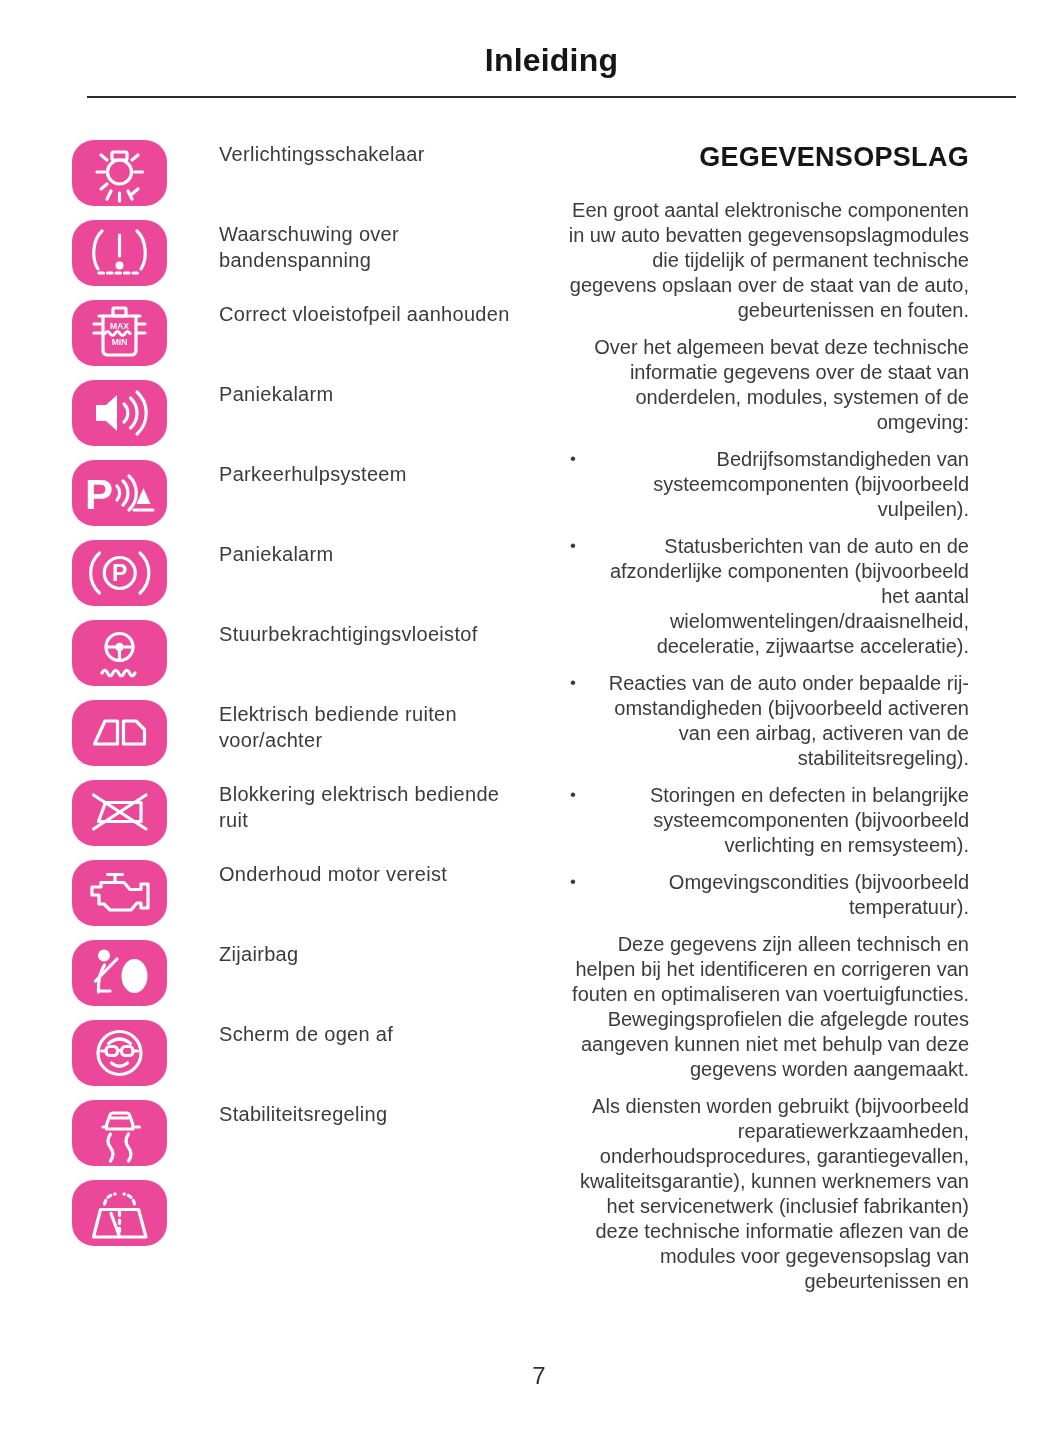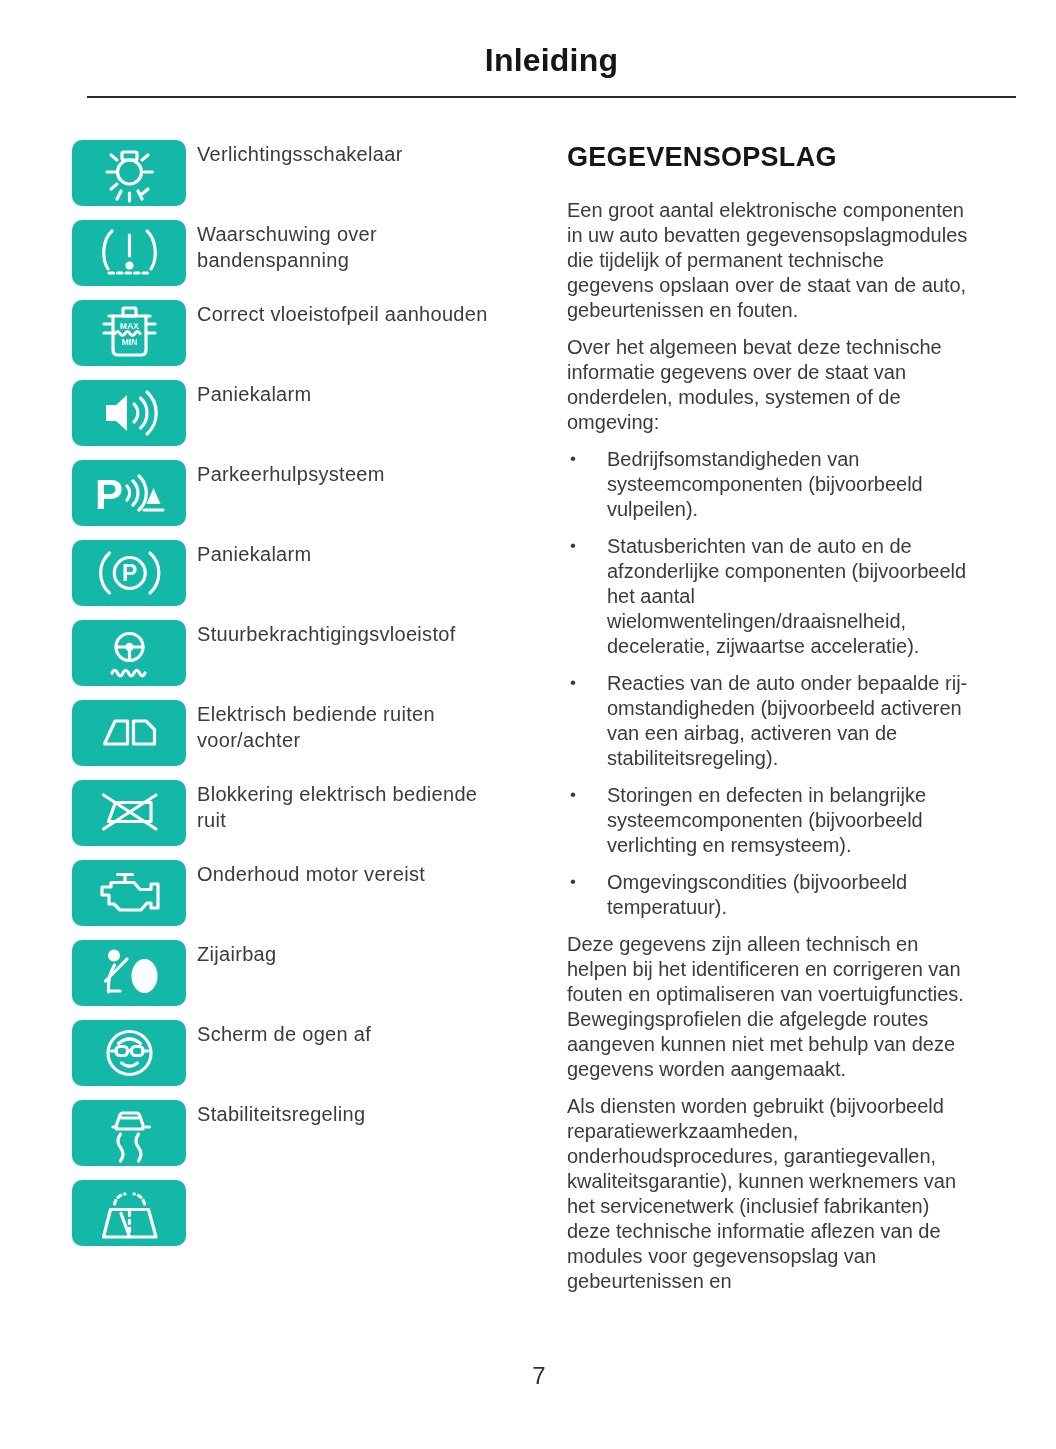--- a/index.html
+++ b/index.html
@@ -16,26 +16,26 @@
   .title {
     margin:0 40px 0 62px; text-align:center;
     font-size:32px; font-weight:bold; color:#161616; letter-spacing:.2px;
     line-height:40px;
   }
   .rule { margin:16px 40px 0 62px; border-top:2px solid #2b2b2b; height:0; }
 
   
   .content { display:flex; margin-top:42px; }
   .left-col  { width:495px; margin-left:72px; flex:none; }
-  .right-col { width:402px; flex:none; }
-
-  
-  .symbol-row { display:flex; align-items:flex-start; margin-bottom:14px; }
+  .right-col { width:402px; flex:none;text-align:right; }
+
+  
+  .symbol-row { display:flex; align-items:flex-start; margin-bottom:14px;gap:41px; }
   .symbol-box {
-    width:114px; height:66px; background:#14b8a6; border-radius:10px;
+    width:95px; height:66px; background:#ec4899; border-radius:22px;
     flex:none; display:flex; align-items:center; justify-content:center;
   }
   .symbol-box svg { display:block; }
   .symbol-box svg * { stroke:#ffffff; fill:none; stroke-width:3.2;
     stroke-linecap:round; stroke-linejoin:round; }
   .symbol-box svg .fill { fill:#ffffff; stroke:none; }
   .symbol-box svg text { fill:#ffffff; stroke:none;
     font-family:"Liberation Sans","DejaVu Sans",sans-serif; font-weight:bold; }
   .symbol-label {
     margin-left:11px; max-width:312px; padding-top:1px;

